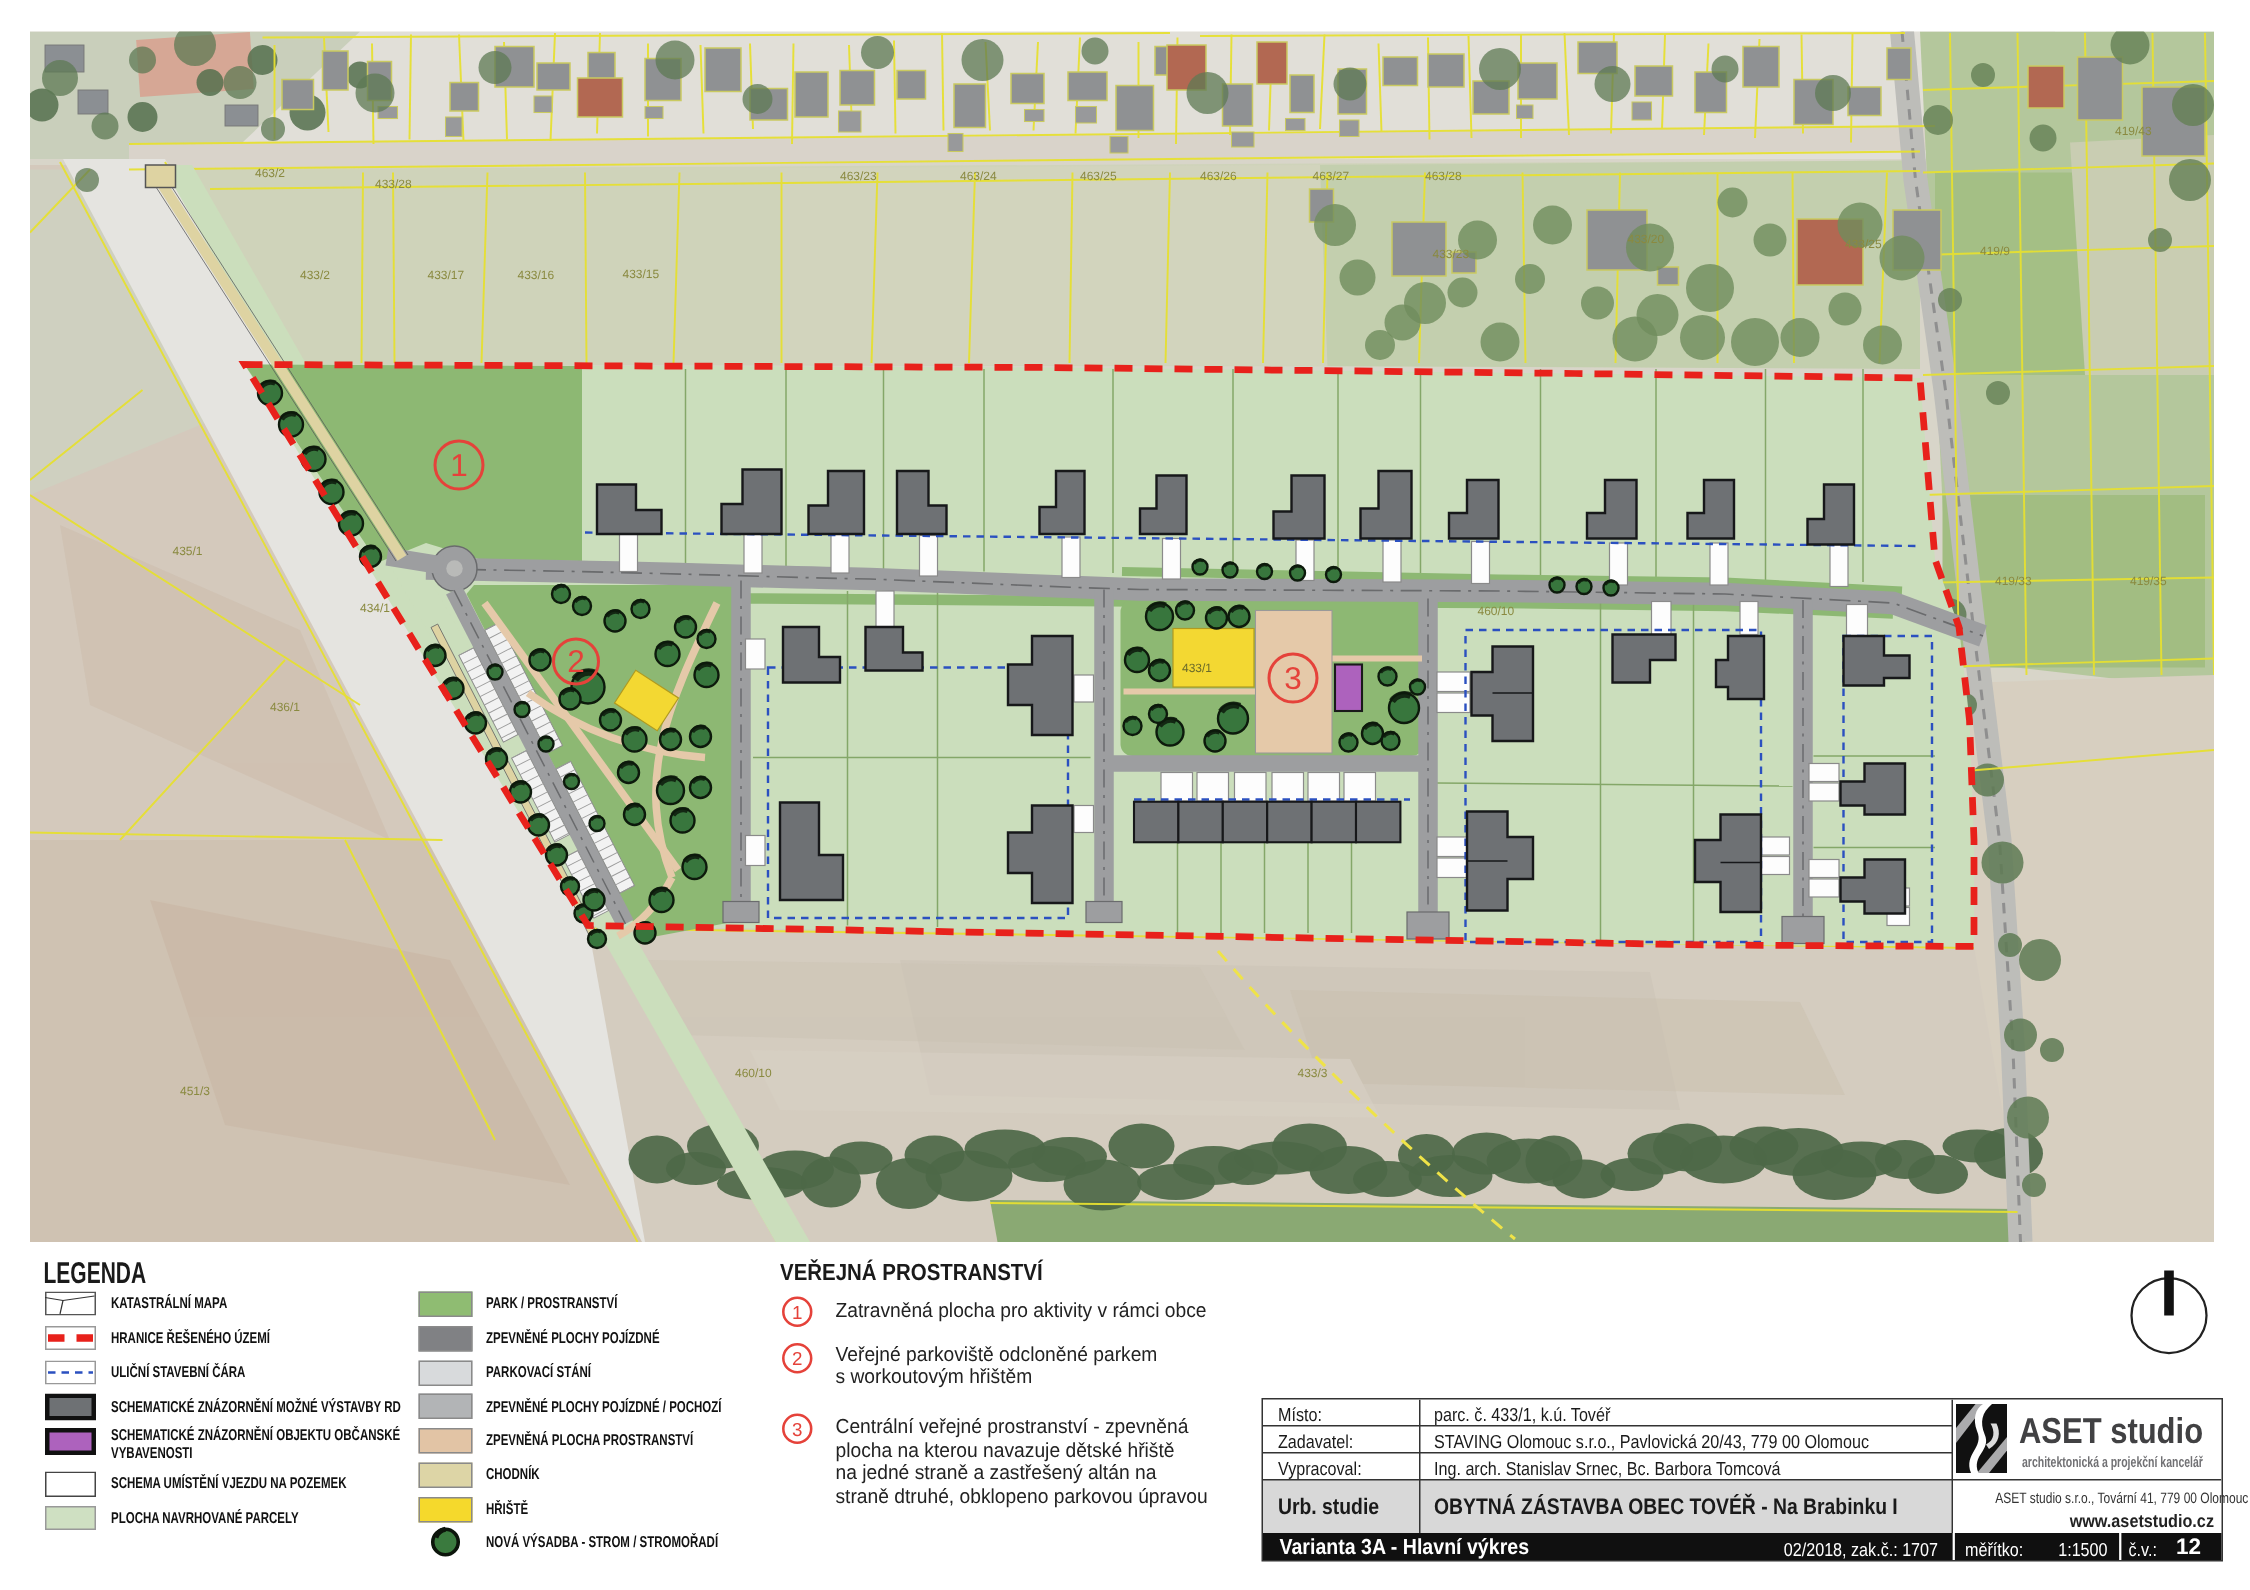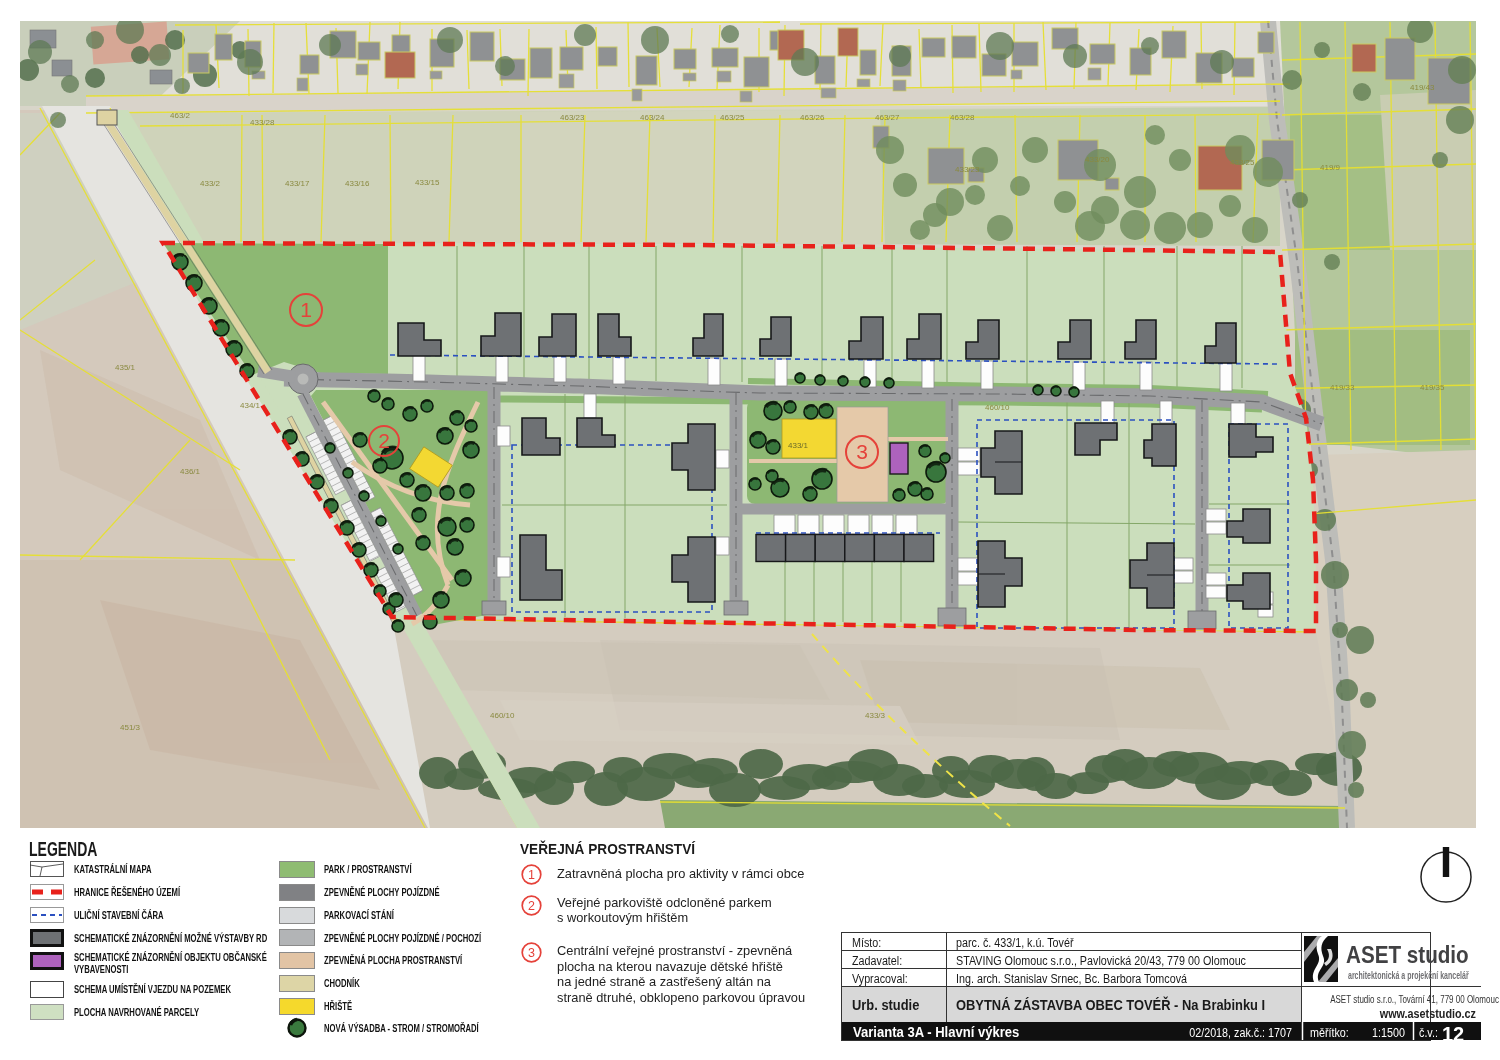--- a/index.html
+++ b/index.html
@@ -981,21 +981,21 @@
         <circle cx="10.5" cy="10.5" r="9.3" fill="none" stroke="#e5423a" stroke-width="1.7"></circle>
         <text x="10.5" y="15" font-size="12.5" fill="#e5423a" text-anchor="middle" font-family="Liberation Sans, sans-serif">3</text>
       </svg></div>
 <div class="abs vp" style="left:557px;top:943px;line-height:15.6px;">Centrální veřejné prostranství - zpevněná<br>plocha na kterou navazuje dětské hřiště<br>na jedné straně a zastřešený altán na<br>straně dtruhé, obklopeno parkovou úpravou</div>
 
 <div class="abs" style="left:1419px;top:845px;"><svg width="56" height="60">
         <circle cx="27" cy="32" r="25" fill="none" stroke="#222" stroke-width="1.5"></circle>
         <rect x="23.8" y="2" width="6.4" height="30" fill="#111"></rect>
       </svg></div>
 
-<div class="abs" style="left:841px;top:932px;width:590px;height:109px;border:1px solid #333;box-sizing:border-box;background:#fff;">
+<div class="abs" style="left:841px;top:932px;width:641px;height:109px;border:1px solid #333;box-sizing:border-box;background:#fff;">
 
 <div class="abs" style="left:0;top:53px;width:459px;height:36px;background:#d8d8d8;"></div>
 
 <div class="abs" style="left:0;top:89px;width:639px;height:18px;background:#101010;"></div>
 
 <svg class="abs" style="left:0;top:0" width="639" height="107">
 <line x1="0" y1="17.5" x2="460" y2="17.5" stroke="#333" stroke-width="1"></line>
 <line x1="0" y1="35.5" x2="460" y2="35.5" stroke="#333" stroke-width="1"></line>
 <line x1="0" y1="53.5" x2="639" y2="53.5" stroke="#333" stroke-width="1"></line>
 <line x1="104.5" y1="0" x2="104.5" y2="89" stroke="#333" stroke-width="1"></line>
@@ -1014,21 +1014,21 @@
 <div class="abs tb" style="left:114px;top:38.5px;">Ing. arch. Stanislav Srnec, Bc. Barbora Tomcová</div>
 
 <div class="abs tb" style="left:10px;top:63px;font-size:15px;font-weight:bold;">Urb. studie</div>
 <div class="abs tb" style="left:114px;top:63px;font-size:15px;font-weight:bold;">OBYTNÁ ZÁSTAVBA OBEC TOVÉŘ - Na Brabinku I</div>
 
 <div class="abs" style="left:11px;top:91px;font-size:14.5px;font-weight:bold;color:#fff;white-space:nowrap;transform:scaleX(0.9);transform-origin:0 0;">Varianta 3A - Hlavní výkres</div>
 <div class="abs" style="left:300px;top:92.5px;width:150px;text-align:right;font-size:12.5px;color:#fff;white-space:nowrap;transform:scaleX(0.86);transform-origin:100% 0;">02/2018, zak.č.: 1707</div>
 <div class="abs" style="left:468px;top:92.5px;font-size:12.5px;color:#fff;transform:scaleX(0.86);transform-origin:0 0;">měřítko:</div>
 <div class="abs" style="left:495px;top:92.5px;width:68px;text-align:right;font-size:12.5px;color:#fff;transform:scaleX(0.86);transform-origin:100% 0;">1:1500</div>
 <div class="abs" style="left:577px;top:92.5px;font-size:12.5px;color:#fff;transform:scaleX(0.86);transform-origin:0 0;">č.v.:</div>
-<div class="abs" style="left:600px;top:90px;width:34px;text-align:left;font-size:20px;font-weight:bold;color:#fff;">12</div>
+<div class="abs" style="left:600px;top:90px;width:34px;text-align:center;font-size:15px;font-weight:bold;color:#fff;">12</div>
 
 <div class="abs" style="left:462px;top:3px;"><svg width="36" height="48">
 <rect x="0" y="0" width="34" height="46" fill="#111"></rect>
 <polygon points="0,16 13,0 20,0 0,26" fill="#ababad"></polygon>
 <polygon points="14,46 34,22 34,31 22,46" fill="#ababad"></polygon>
 <path d="M 10,46 C 5,33 19,29 14,18 C 11,10 13,3 18,0 L 24,0 C 17,6 16,12 19,20 C 24,31 10,34 15,46 Z" fill="#fff"></path>
 <path d="M 20,27 C 26,24 26,18 23,13 L 27,13 C 30,19 29,26 22,30 Z" fill="#dcdcdc"></path>
 </svg></div>
 
 <div class="abs" style="left:504px;top:8px;font-size:24px;font-weight:bold;color:#414143;letter-spacing:0px;white-space:nowrap;transform:scaleX(0.86);transform-origin:0 0;">ASET studio</div>

